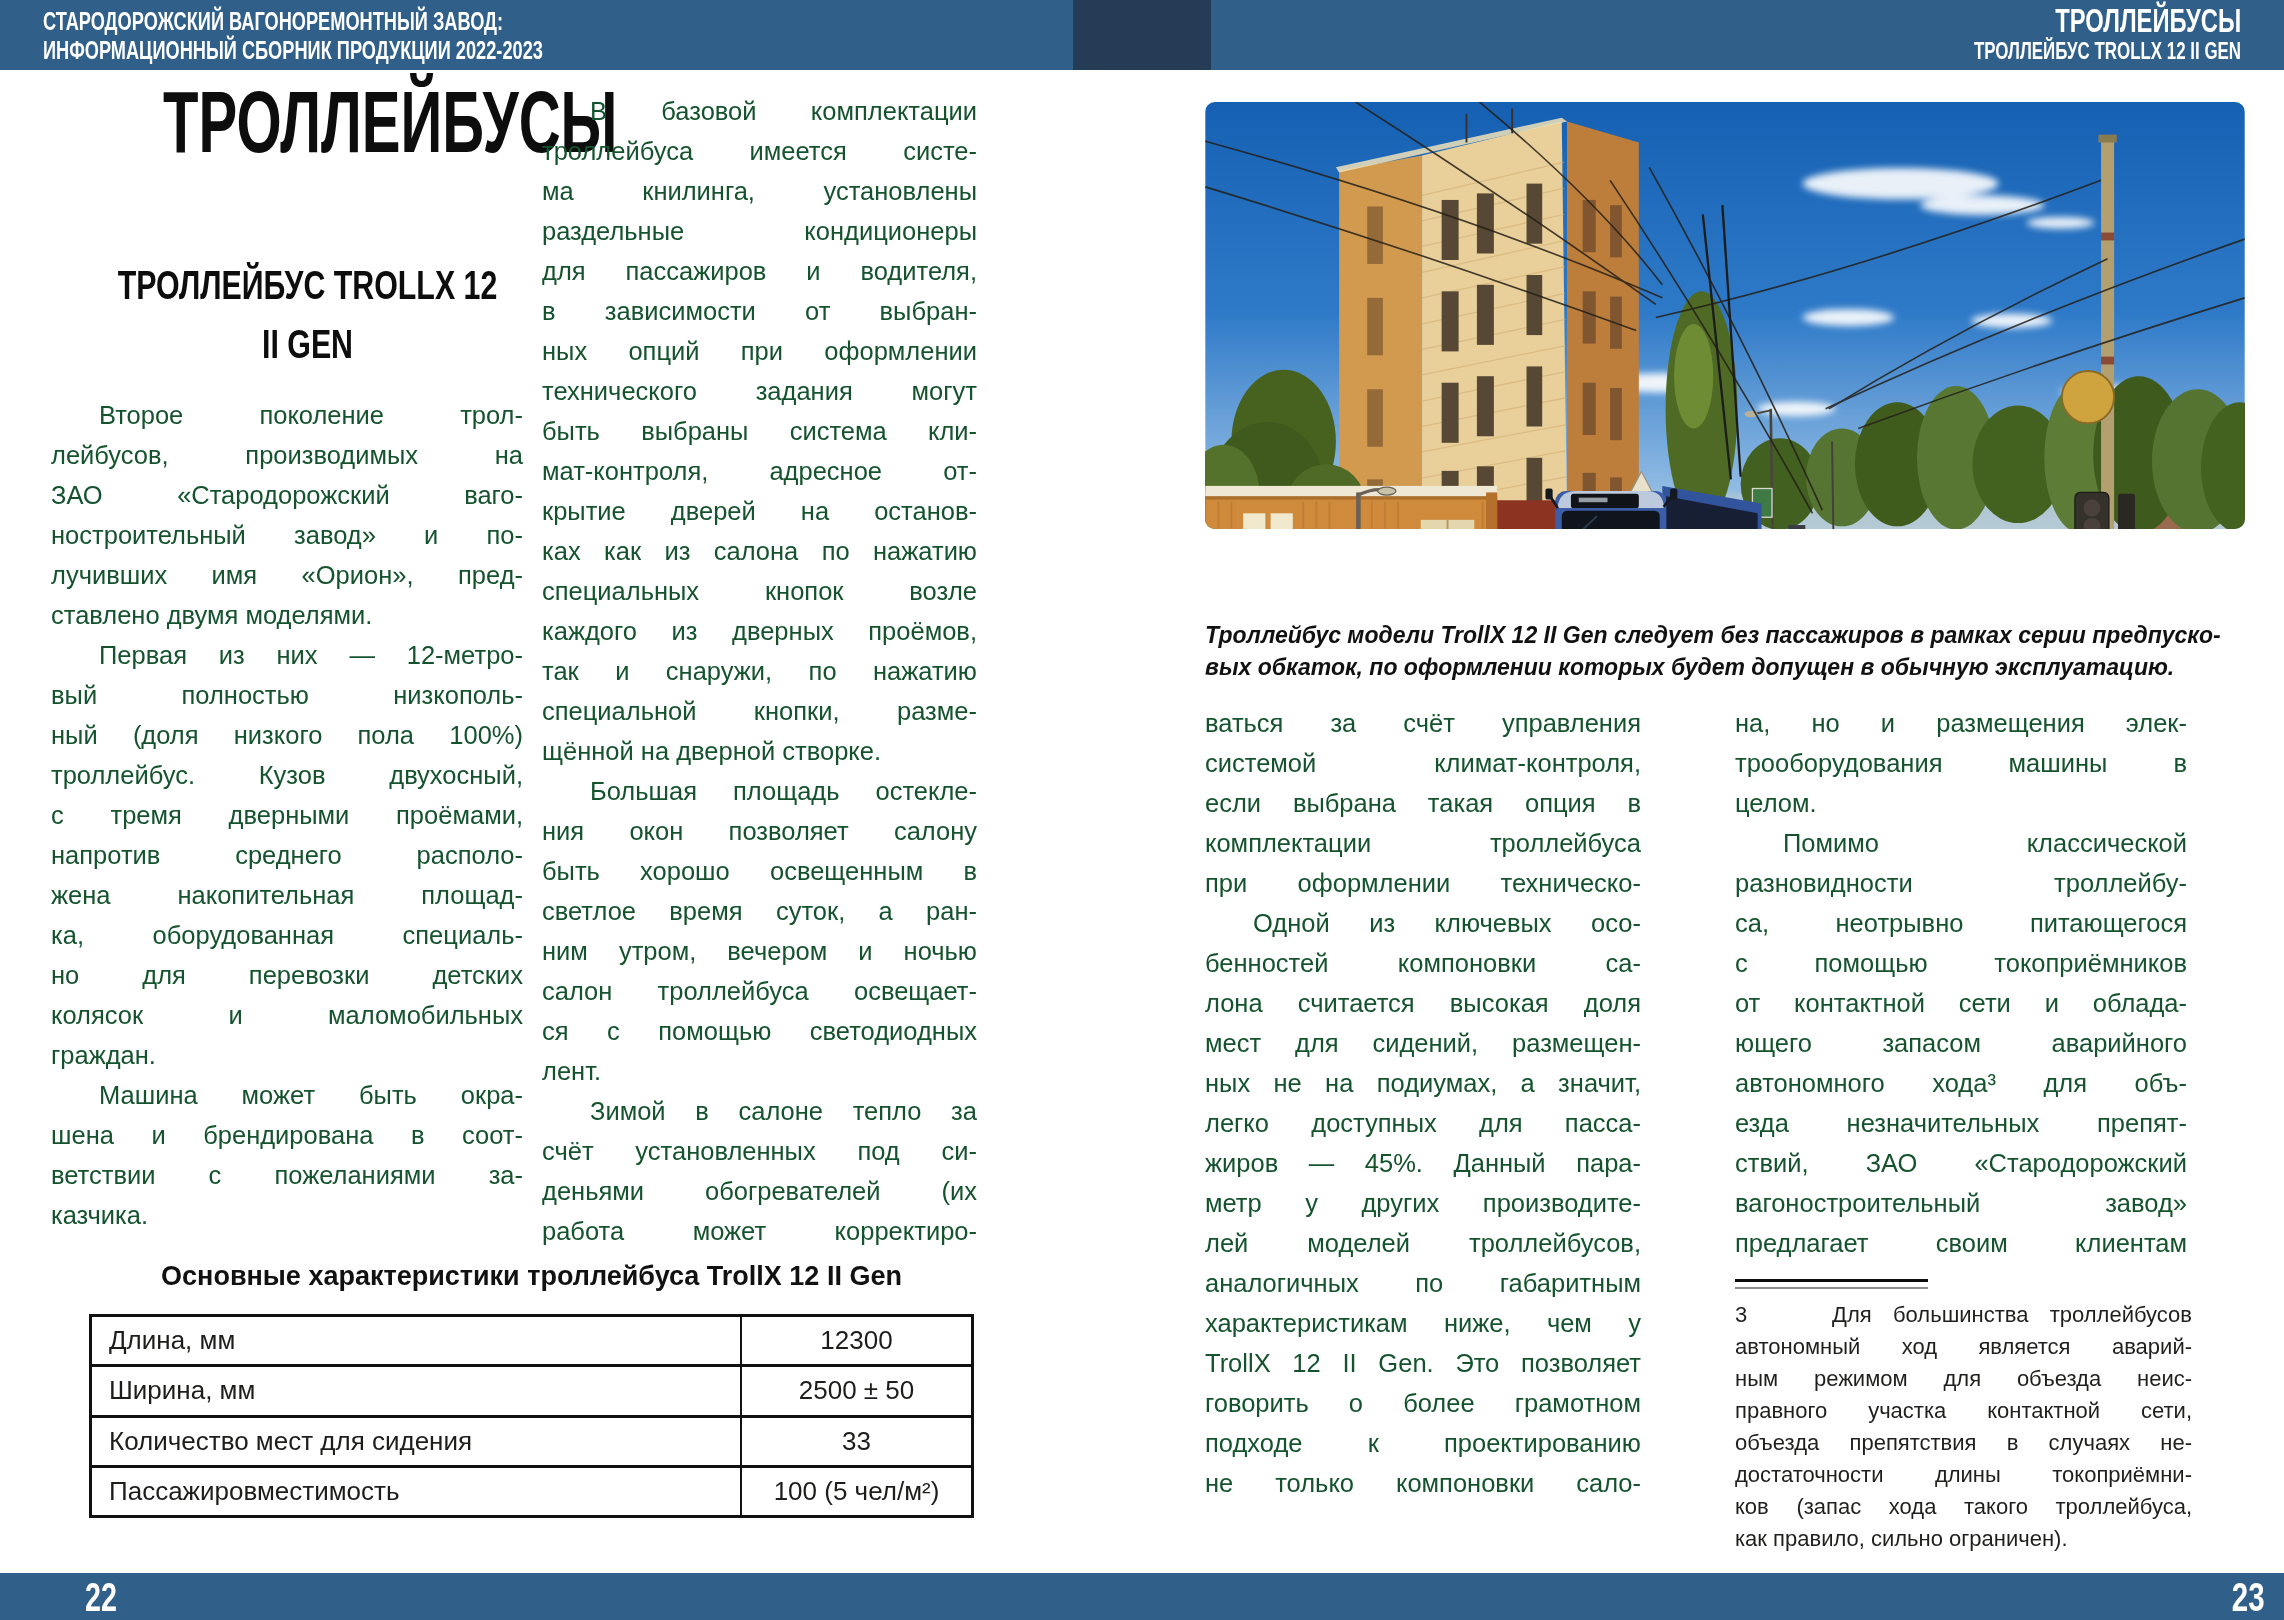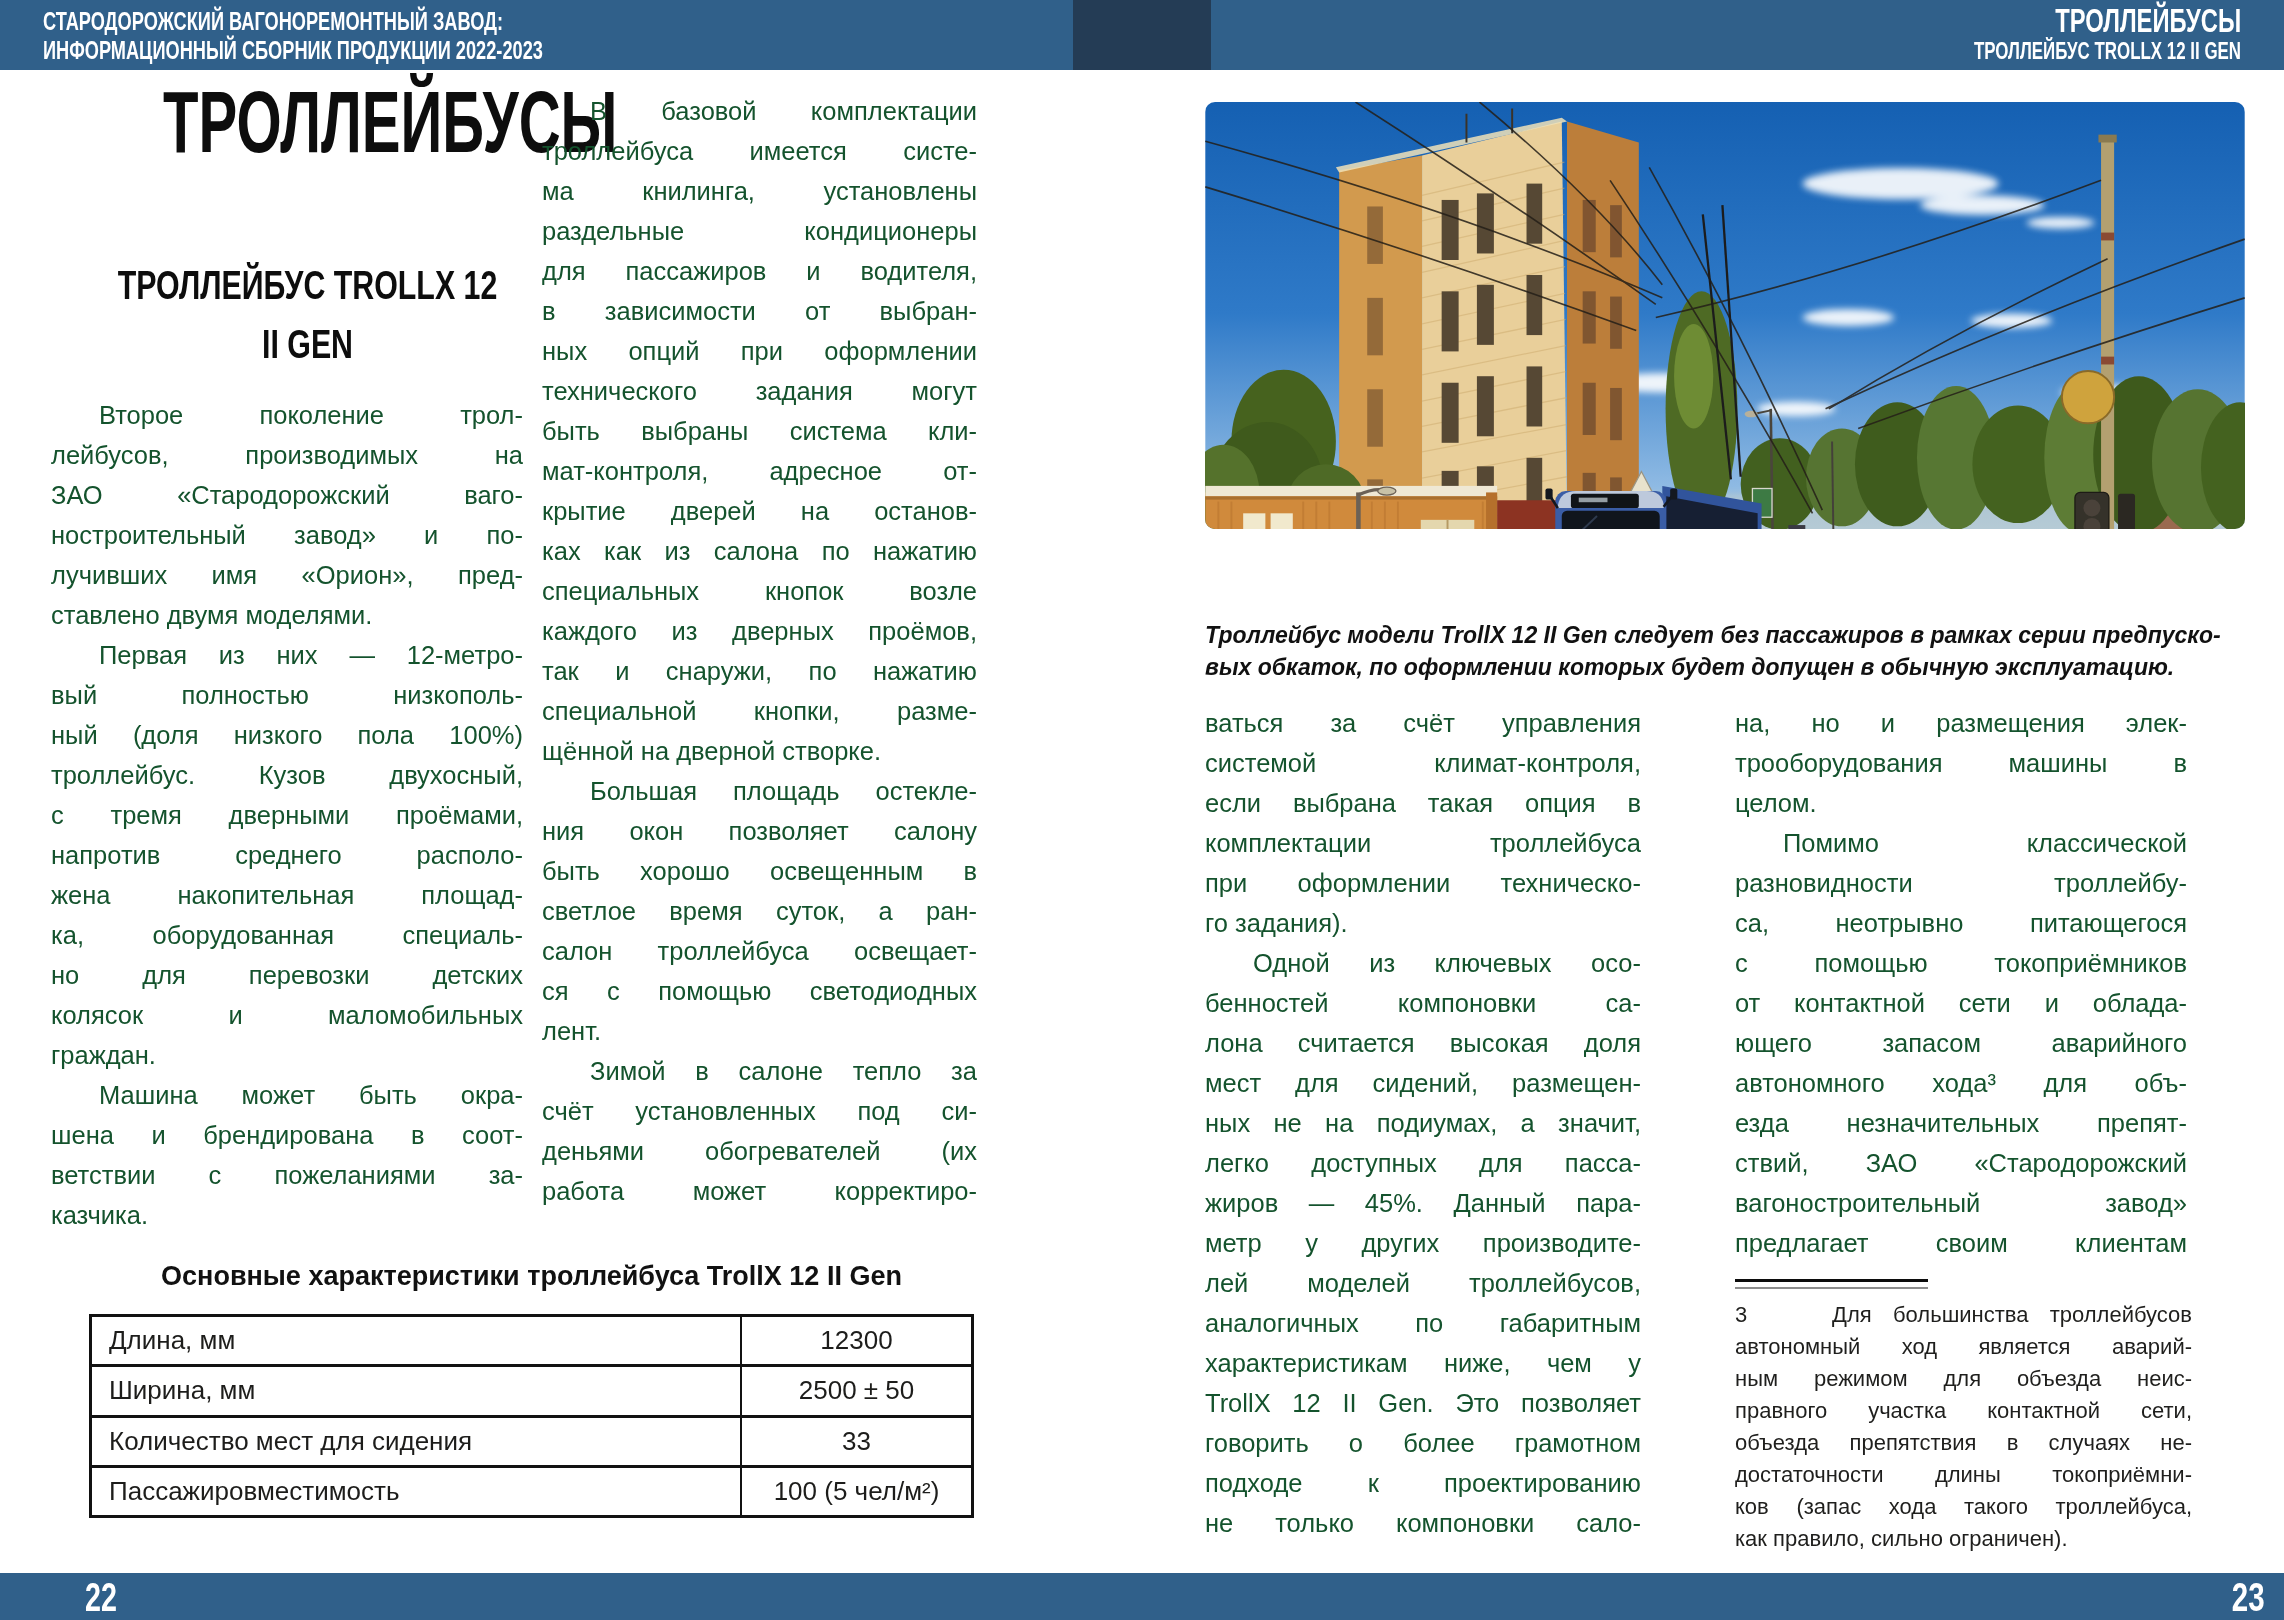--- a/index.html
+++ b/index.html
@@ -122,20 +122,21 @@
       <div class="line">ках как из салона по нажатию</div>
       <div class="line">специальных кнопок возле</div>
       <div class="line">каждого из дверных проёмов,</div>
       <div class="line">так и снаружи, по нажатию</div>
       <div class="line">специальной кнопки, разме-</div>
       <div class="line pe">щённой на дверной створке.</div>
       <div class="line ps">Большая площадь остекле-</div>
       <div class="line">ния окон позволяет салону</div>
       <div class="line">быть хорошо освещенным в</div>
       <div class="line">светлое время суток, а ран-</div>
+      <div class="line">ним утром, вечером и ночью</div>
       <div class="line">салон троллейбуса освещает-</div>
       <div class="line">ся с помощью светодиодных</div>
       <div class="line pe">лент.</div>
       <div class="line ps">Зимой в салоне тепло за</div>
       <div class="line">счёт установленных под си-</div>
       <div class="line">деньями обогревателей (их</div>
       <div class="line">работа может корректиро-</div>
     </div>
 
   <div class="tbl-title">Основные характеристики троллейбуса TrollX 12 II Gen</div>
@@ -439,21 +440,20 @@
     <div>Троллейбус модели TrollX 12 II Gen следует без пассажиров в рамках серии предпуско-</div>
     <div>вых обкаток, по оформлении которых будет допущен в обычную эксплуатацию.</div>
   </div>
 
   <div id="col-r1" class="col">
       <div class="line">ваться за счёт управления</div>
       <div class="line">системой климат-контроля,</div>
       <div class="line">если выбрана такая опция в</div>
       <div class="line">комплектации троллейбуса</div>
       <div class="line">при оформлении техническо-</div>
-      <div class="line pe">го задания).</div>
       <div class="line ps">Одной из ключевых осо-</div>
       <div class="line">бенностей компоновки са-</div>
       <div class="line">лона считается высокая доля</div>
       <div class="line">мест для сидений, размещен-</div>
       <div class="line">ных не на подиумах, а значит,</div>
       <div class="line">легко доступных для пасса-</div>
       <div class="line">жиров — 45%. Данный пара-</div>
       <div class="line">метр у других производите-</div>
       <div class="line">лей моделей троллейбусов,</div>
       <div class="line">аналогичных по габаритным</div>

